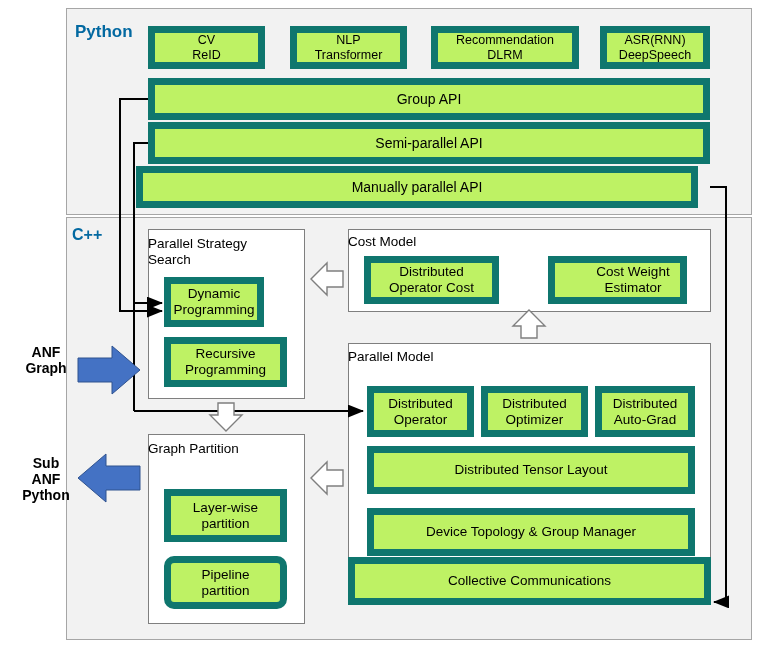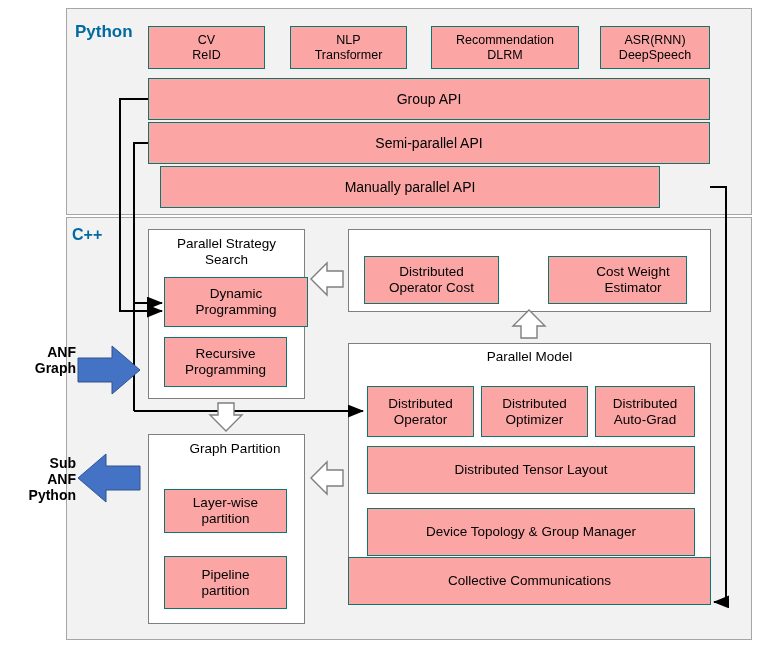--- a/index.html
+++ b/index.html
@@ -26,52 +26,51 @@
     border: 1px solid #a6a6a6;
   }
   .panel-label {
     color: #0369a1;
     font-size: 17px;
     font-weight: bold;
   }
 
   
   .box {
-    background: #fca5a5;
-    border: 1px solid #0f766e;
+    background: #bef264;
+    border: 7px solid #0f766e;
     display: flex;
     align-items: center;
     justify-content: center;
     text-align: center;
     font-size: 13.5px;
     line-height: 1.15;
     white-space: pre-line;
   }
   .box.small { font-size: 12.5px; }
   .box.api { font-size: 14px; }
 
   .group {
     background: #ffffff;
     border: 1px solid #7f7f7f;
   }
   .group-title {
     position: absolute;
     left: 0;
     right: 0;
-    text-align: center;
     font-size: 13.5px;
     white-space: pre-line;
     line-height: 1.15;
   }
 
   
   .side-label {
     font-size: 14px;
     font-weight: bold;
-    text-align: right;
+    text-align: center;
     line-height: 1.15;
     white-space: pre-line;
   }
 
   svg.overlay {
     position: absolute;
     left: 0;
     top: 0;
     width: 763px;
     height: 657px;
@@ -90,41 +89,42 @@
 ReID</div>
   <div class="abs box small" style="left:290px; top:26px; width:117px; height:43px;text-align:center;">NLP
 Transformer</div>
   <div class="abs box small" style="left:431px; top:26px; width:148px; height:43px;">Recommendation
 DLRM</div>
   <div class="abs box small" style="left:600px; top:26px; width:110px; height:43px;">ASR(RNN)
 DeepSpeech</div>
 
   <div class="abs box api" style="left:148px; top:78px; width:562px; height:42px;">Group API</div>
   <div class="abs box api" style="left:148px; top:122px; width:562px; height:42px;">Semi-parallel API</div>
-  <div class="abs box api" style="left:160px; top:166px; width:500px; height:42px;">Manually parallel API</div>
+  <div class="abs box api" style="left:136px; top:166px; width:562px; height:42px;">Manually parallel API</div>
 
   <div class="abs panel" style="left:66px; top:217px; width:686px; height:423px;"></div>
   <div class="abs panel-label" style="left:72px; top:226px; width:60px; font-size:16px;">C++</div>
 
   <div class="abs group" style="left:148px; top:229px; width:157px; height:170px;"></div>
   <div class="abs group-title" style="left:148px; top:236px; width:157px;">Parallel Strategy
 Search</div>
-  <div class="abs box" style="left:164px; top:277px; width:144px; height:50px;">Dynamic
+  <div class="abs box" style="left:164px; top:277px; width:100px; height:50px;">Dynamic
 Programming</div>
   <div class="abs box" style="left:164px; top:337px; width:123px; height:50px;">Recursive
 Programming</div>
 
   <div class="abs group" style="left:148px; top:434px; width:157px; height:190px;"></div>
   <div class="abs group-title" style="left:148px; top:441px; width:174px;">Graph Partition</div>
-  <div class="abs box" style="left:164px; top:489px; width:123px; height:44px;">Layer-wise
+  <div class="abs box" style="left:164px; top:489px; width:123px; height:53px;">Layer-wise
 partition</div>
-  <div class="abs box" style="left:164px; top:556px; width:123px; height:53px;">Pipeline
+  <div class="abs box" style="left:164px; top:556px; width:123px; height:53px;border-radius:10px;">Pipeline
 partition</div>
 
   <div class="abs group" style="left:348px; top:229px; width:363px; height:83px;"></div>
+  <div class="abs group-title" style="left:348px; top:234px; width:363px;">Cost Model</div>
   <div class="abs box" style="left:364px; top:256px; width:135px; height:48px;">Distributed
 Operator Cost</div>
   <div class="abs box" style="left:548px; top:256px; width:139px; height:48px;padding-left:31px;">Cost Weight
 Estimator</div>
 
   <div class="abs group" style="left:348px; top:343px; width:363px; height:225px;"></div>
   <div class="abs group-title" style="left:348px; top:349px; width:363px;">Parallel Model</div>
   <div class="abs box" style="left:367px; top:386px; width:107px; height:51px;">Distributed
 Operator</div>
   <div class="abs box" style="left:481px; top:386px; width:107px; height:51px;">Distributed

